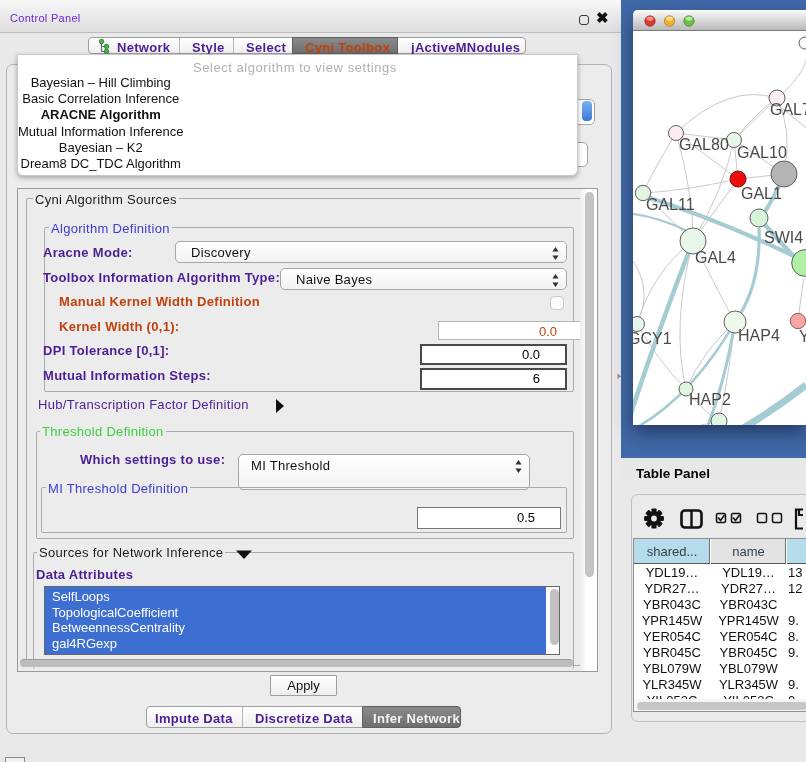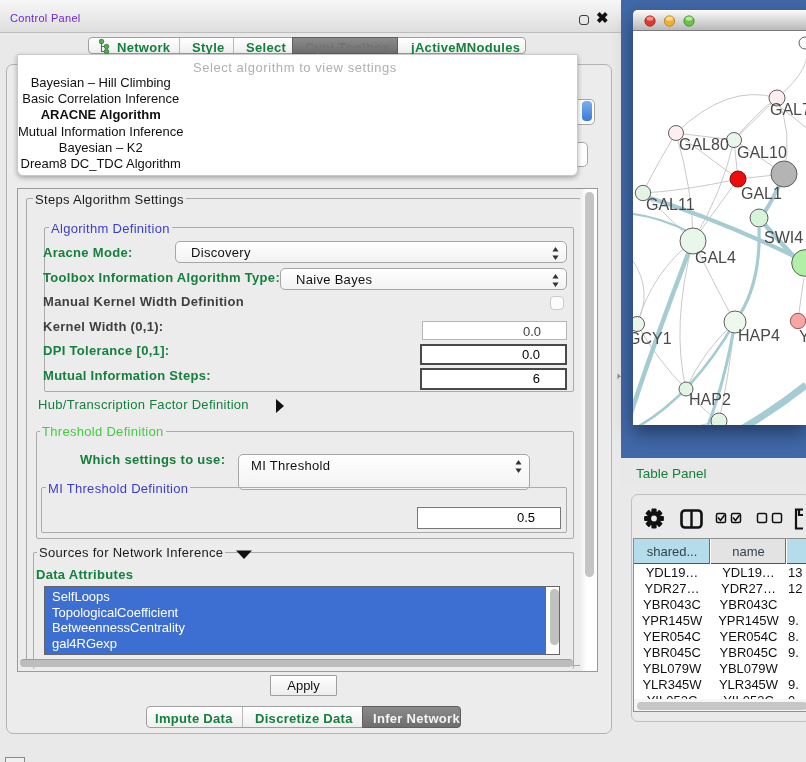--- a/index.html
+++ b/index.html
@@ -1,21 +1,21 @@
 <!DOCTYPE html>
 <html><head>
 <meta charset="utf-8">
 <style>
 * { margin:0; padding:0; box-sizing:border-box; }
 html,body { width:806px; height:762px; overflow:hidden; }
 body { font-family:"Liberation Sans", sans-serif; background:#ededed; position:relative; }
 .abs { position:absolute; }
-.lbl { font-size:13px; color:#15803d; white-space:nowrap; letter-spacing:0.3px; }
+.lbl { font-size:13px; color:#4c1d95; white-space:nowrap; letter-spacing:0.3px; }
 .b { font-weight:bold; }
-.dis { color:#404040; }
+.dis { color:#c2410c;margin-left:16px; }
 .field { position:absolute; background:#fff; }
 .fv { font-size:13px; text-align:right; padding-right:25px; line-height:19px; }
 .combo { position:absolute; background:linear-gradient(#ffffff,#f2f2f2); border:1px solid #a6a6a6; border-radius:5px; }
 .combo .ctx { font-size:13px; color:#111; position:absolute; left:15px; top:3px; letter-spacing:0.3px; }
 .grp { position:absolute; border:1px solid #ababab; border-radius:2px; }
 .gtitle { position:absolute; font-size:13px; background:#ececec; padding:0 2px; white-space:nowrap; letter-spacing:0.3px; }
 .seg-sep { position:absolute; width:1px; background:#b9b9b9; top:1px; bottom:1px; }
 </style>
 </head>
 <body>
@@ -35,31 +35,31 @@
   <div class="seg-sep" style="left:233px;top:38px;height:15px;"></div>
   <svg class="abs" style="left:99px;top:38px;" width="12" height="16" viewBox="0 0 12 16">
     <path d="M2.5 4 L2.5 13.5 L7 13.5 M2.5 8.5 L7 8.5" stroke="#5a6b7a" stroke-width="1.1" fill="none"></path>
     <circle cx="2.5" cy="3.5" r="2.3" fill="#4faf50" stroke="#2c7d2e" stroke-width="0.8"></circle>
     <circle cx="7.5" cy="8.5" r="2.3" fill="#4faf50" stroke="#2c7d2e" stroke-width="0.8"></circle>
     <circle cx="7.5" cy="13.5" r="2.3" fill="#4faf50" stroke="#2c7d2e" stroke-width="0.8"></circle>
   </svg>
   <div class="abs lbl" style="left:117px;top:40px;font-weight:600;">Network</div>
   <div class="abs lbl" style="left:192px;top:40px;font-weight:600;">Style</div>
   <div class="abs lbl" style="left:246px;top:40px;font-weight:600;">Select</div>
-  <div class="abs lbl" style="left:305px;top:40px;font-weight:600;color:#737373;">Cyni Toolbox</div>
+  <div class="abs lbl" style="left:305px;top:40px;font-weight:600;color:#c2410c;">Cyni Toolbox</div>
   <div class="abs lbl" style="left:411px;top:40px;font-weight:600;">jActiveMNodules</div>
 
   <div class="abs" style="left:570px;top:99px;width:25px;height:26px;background:#fff;border:1px solid #a6a6a6;border-radius:5px;"></div>
   <div class="abs" style="left:582px;top:101px;width:10px;height:20px;background:linear-gradient(#7ab0ee,#3c78d8);border-radius:4px;"></div>
   <div class="abs" style="left:566px;top:142px;width:22px;height:25px;background:#fff;border:1px solid #a6a6a6;border-radius:5px;"></div>
 
   <div class="abs" style="left:17px;top:188px;width:581px;height:484px;border:1px solid #9a9a9a;background:#ececec;"></div>
 
   <div class="grp" style="left:26px;top:198px;width:555px;height:468px;border-color:#a8a8a8;"></div>
-  <div class="gtitle" style="left:33px;top:192px;color:#1a1a1a;">Steps Algorithm Settings</div>
+  <div class="gtitle" style="left:33px;top:192px;color:#1a1a1a;">Cyni Algorithm Sources</div>
 
   <div class="grp" style="left:44px;top:227px;width:530px;height:165px;"></div>
   <div class="gtitle" style="left:49px;top:221px;color:#3c3ccf;">Algorithm Definition</div>
 
   <div class="abs lbl b" style="left:43px;top:245px;">Aracne Mode:</div>
   <div class="combo" style="left:175px;top:241px;width:392px;height:22px;">
     <span class="ctx">Discovery</span>
     <svg class="abs" style="right:7px;top:4.5px;" width="7" height="13" viewBox="0 0 7 13">
       <path d="M3.5 0 L6.6 4.4 L0.4 4.4 Z" fill="#333"></path>
         <path d="M3.5 13 L6.6 8.6 L0.4 8.6 Z" fill="#333"></path>
@@ -227,21 +227,21 @@
         <text x="-5" y="313">GCY1</text>
         <text x="105" y="310">HAP4</text>
         <text x="166" y="311">Y</text>
         <text x="56" y="374">HAP2</text>
       </g>
     </svg>
   </div>
 </div>
 
 <div class="abs" style="left:620px;top:458px;width:186px;height:28px;background:#e8e8e8;"></div>
-<div class="abs" style="left:636px;top:466px;font-size:13.5px;color:#15803d;">Table Panel</div>
+<div class="abs" style="left:636px;top:466px;font-size:13.5px;color:#000000;font-weight:bold;">Table Panel</div>
 <div class="abs" style="left:620px;top:486px;width:186px;height:276px;background:#e9e9e9;"></div>
 
 <div class="abs" style="left:631px;top:494px;width:180px;height:228px;background:#eaeaea;border:1px solid #bfbfbf;border-radius:7px;"></div>
 
 <svg class="abs" style="left:643px;top:507px;" width="160" height="24" viewBox="0 0 160 24">
   <g>
     <circle cx="11.0" cy="11.5" r="7.2" fill="#111"></circle>
     <rect x="-1.9" y="-2.6" width="3.8" height="5.2" rx="1" transform="translate(19.00 11.50) rotate(0)" fill="#111"></rect>
       <rect x="-1.9" y="-2.6" width="3.8" height="5.2" rx="1" transform="translate(16.66 17.16) rotate(45)" fill="#111"></rect>
       <rect x="-1.9" y="-2.6" width="3.8" height="5.2" rx="1" transform="translate(11.00 19.50) rotate(90)" fill="#111"></rect>

